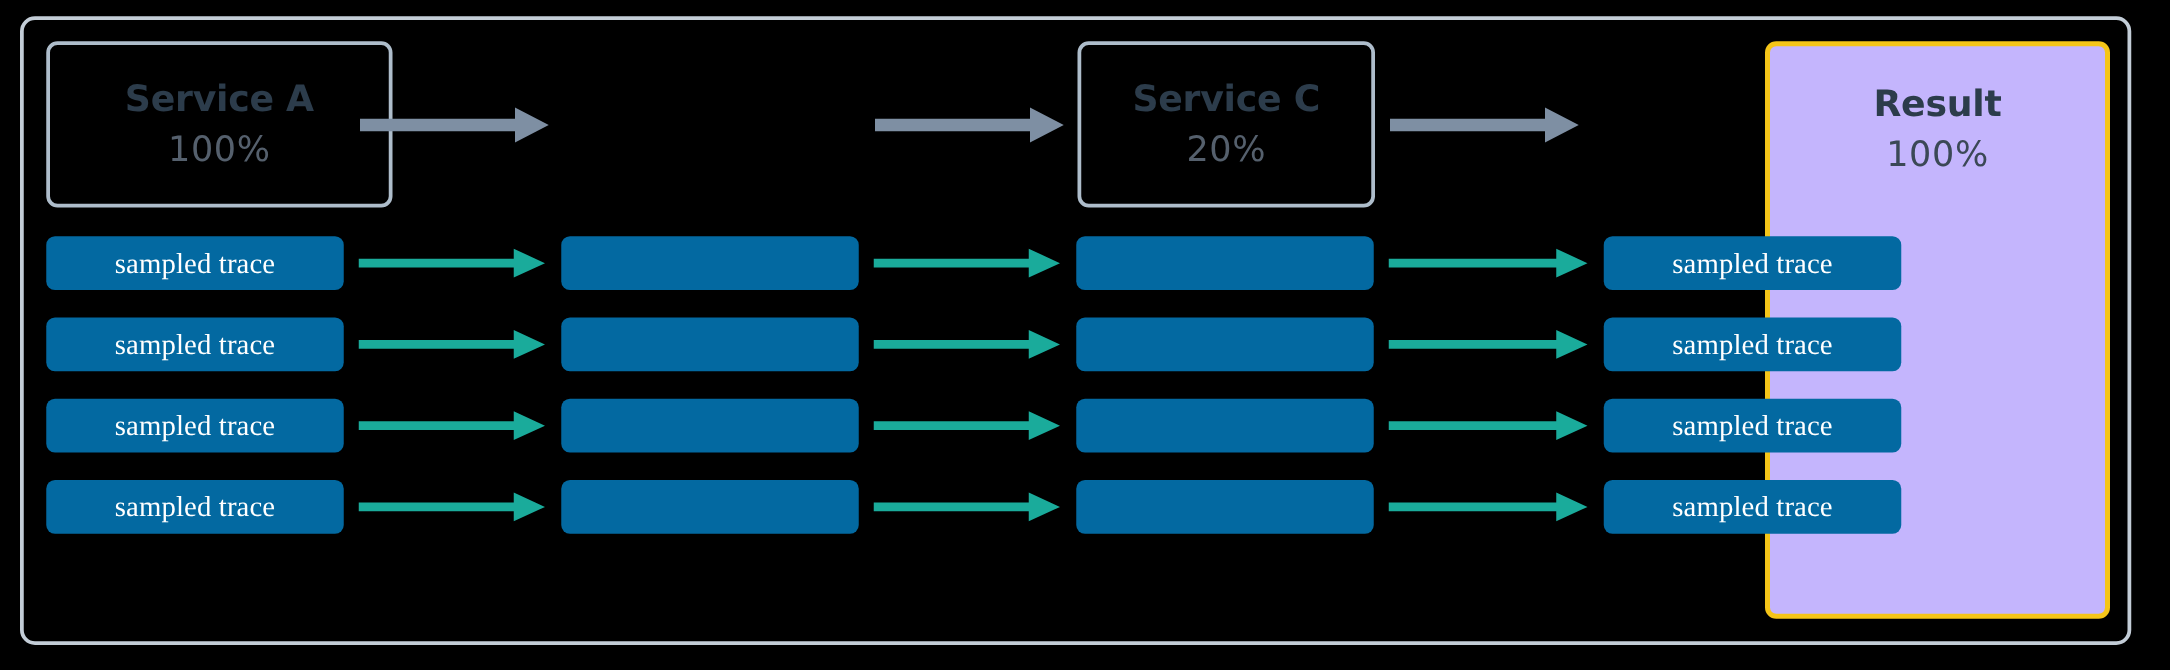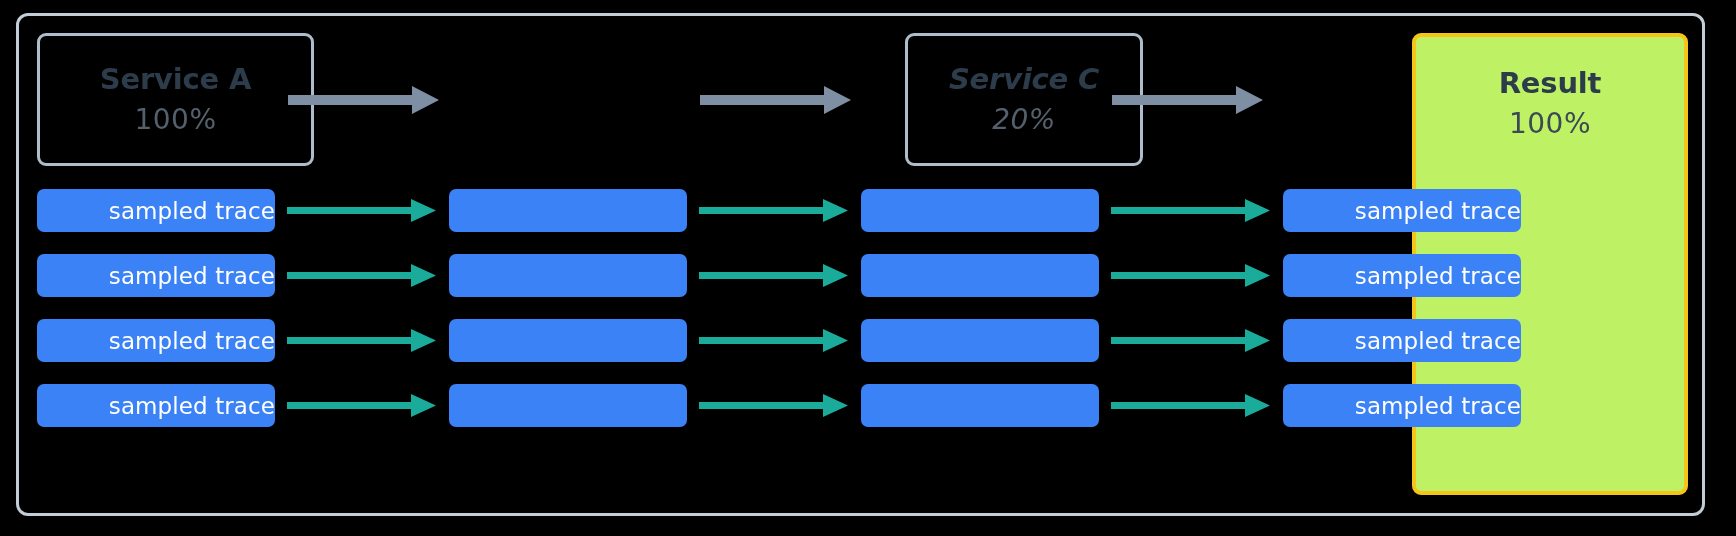--- a/index.html
+++ b/index.html
@@ -63,21 +63,21 @@
     letter-spacing: 0.5px;
   }
 
   
   .result-box {
     position: absolute;
     left: 1412px;
     top: 33px;
     width: 276px;
     height: 462px;
-    background: #bef264;
+    background: #c4b5fd;
     border: 4px solid #f5c518;
     border-radius: 9px;
     box-sizing: border-box;
     text-decoration: underline;
   }
   .result-head {
     position: absolute;
     left: 0;
     top: 0;
     width: 100%;
@@ -100,25 +100,26 @@
     color: #3b4856;
     margin-top: 7px;
     letter-spacing: 0.5px;
   }
 
   
   .pill {
     position: absolute;
     height: 43px;
     border-radius: 7px;
-    background: #3b82f6;
+    background: #0369a1;
     display: flex;
     align-items: center;
-    justify-content: flex-end;
-    box-sizing: border-box;
+    justify-content: center;
+    box-sizing: border-box;
+    font-family: Liberation Serif, serif;
   }
   .pill-label {
     font-size: 23px;
     font-weight: 400;
     color: #ffffff;
     letter-spacing: 0.1px;
     white-space: nowrap;
   }
 
   
@@ -133,21 +134,21 @@
 <div id="canvas">
 
   <div class="outer-frame"></div>
 
   <div class="svc-box" style="left:37px; width:277px;">
     <div class="svc-name">Service A</div>
     <div class="svc-pct">100%</div>
   </div>
 
 
-  <div class="svc-box" style="left:905px; width:238px;font-style:italic;">
+  <div class="svc-box" style="left:862px; width:238px;">
     <div class="svc-name">Service C</div>
     <div class="svc-pct">20%</div>
   </div>
 
   <div class="result-box">
     <div class="result-head">
       <div class="result-name">Result</div>
       <div class="result-pct">100%</div>
     </div>
   </div>

